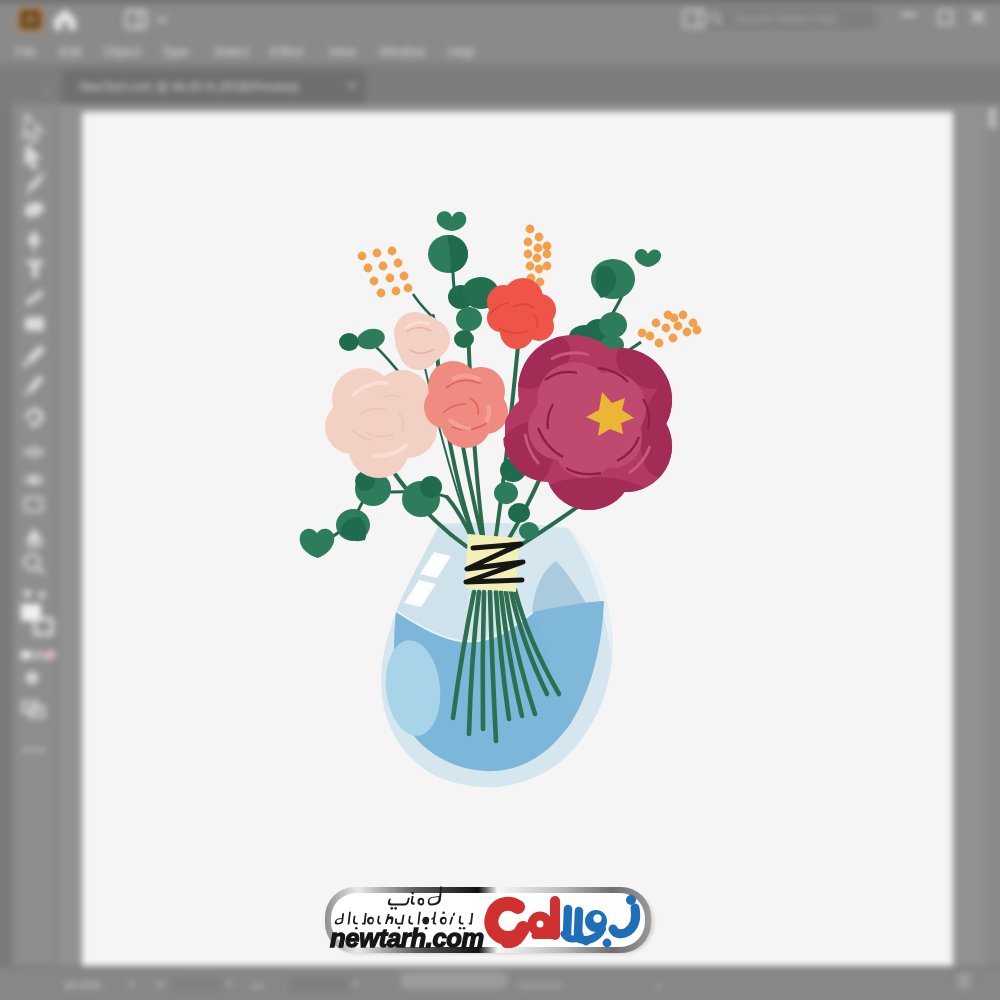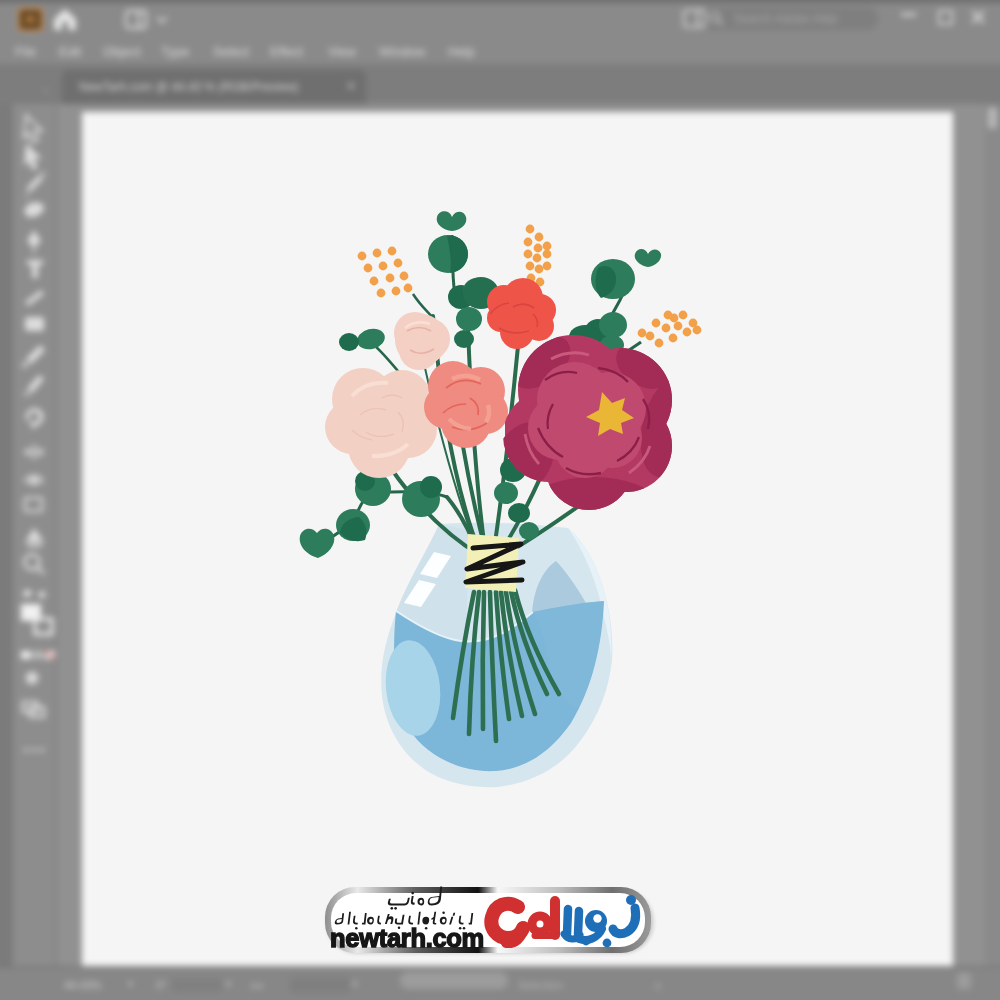--- a/index.html
+++ b/index.html
@@ -1,17 +1,17 @@
 <!DOCTYPE html>
 <html><head>
 <meta charset="utf-8">
 <style>
   html,body{margin:0;padding:0;background:#8e8e8e;}
   body{width:1000px;height:1000px;overflow:hidden;font-family:"Liberation Sans",sans-serif;}
-  #stage{position:relative;width:1000px;height:1000px;overflow:hidden;}
+  #stage{position:relative;width:1000px;height:1000px;overflow:hidden;font-style:italic;}
   .abs{position:absolute;}
   #ui{position:absolute;left:0;top:0;width:1000px;height:1000px;filter:blur(3.1px);}
   .txt{position:absolute;white-space:nowrap;}
 </style>
 </head>
 <body>
 <div id="stage">
   <div id="ui">
 
     <div class="abs" style="left:-10px;top:-10px;width:1020px;height:74px;background:#8a8a8a;"></div>

